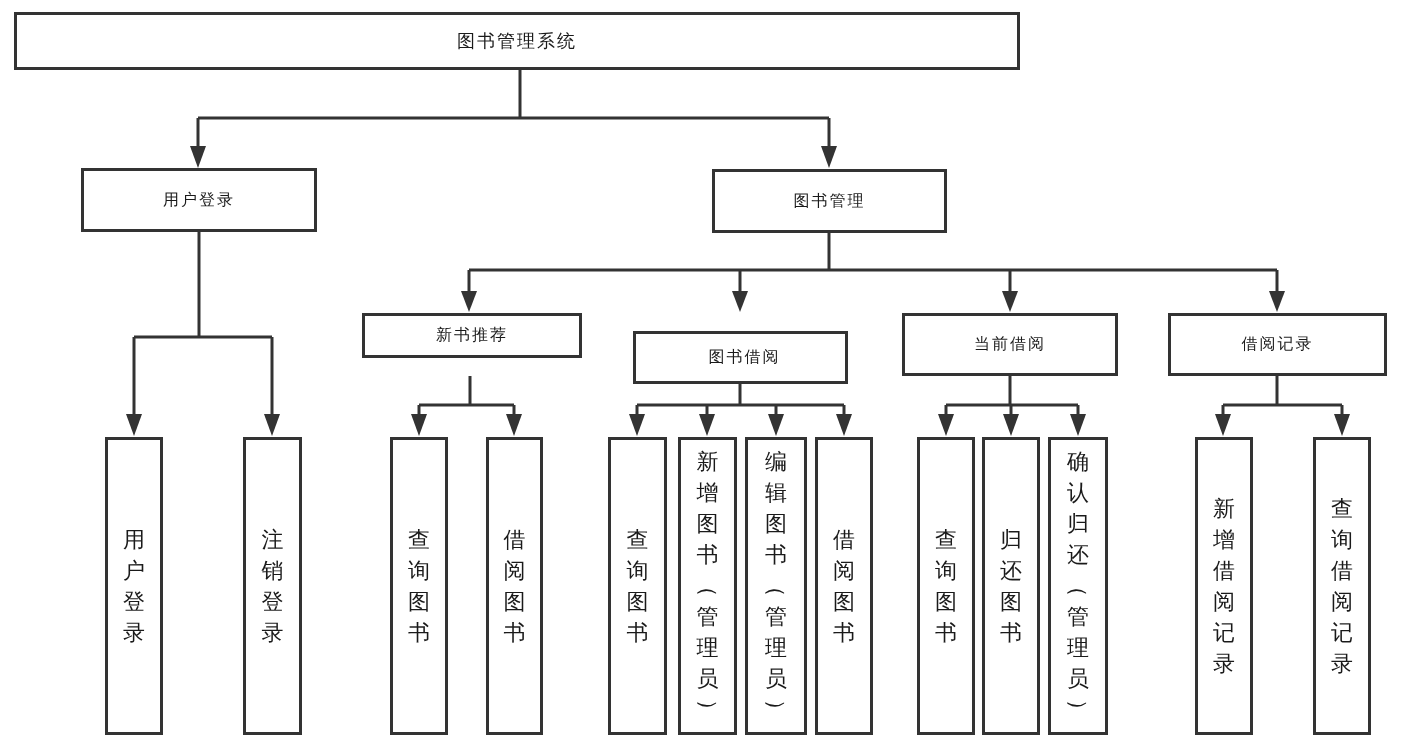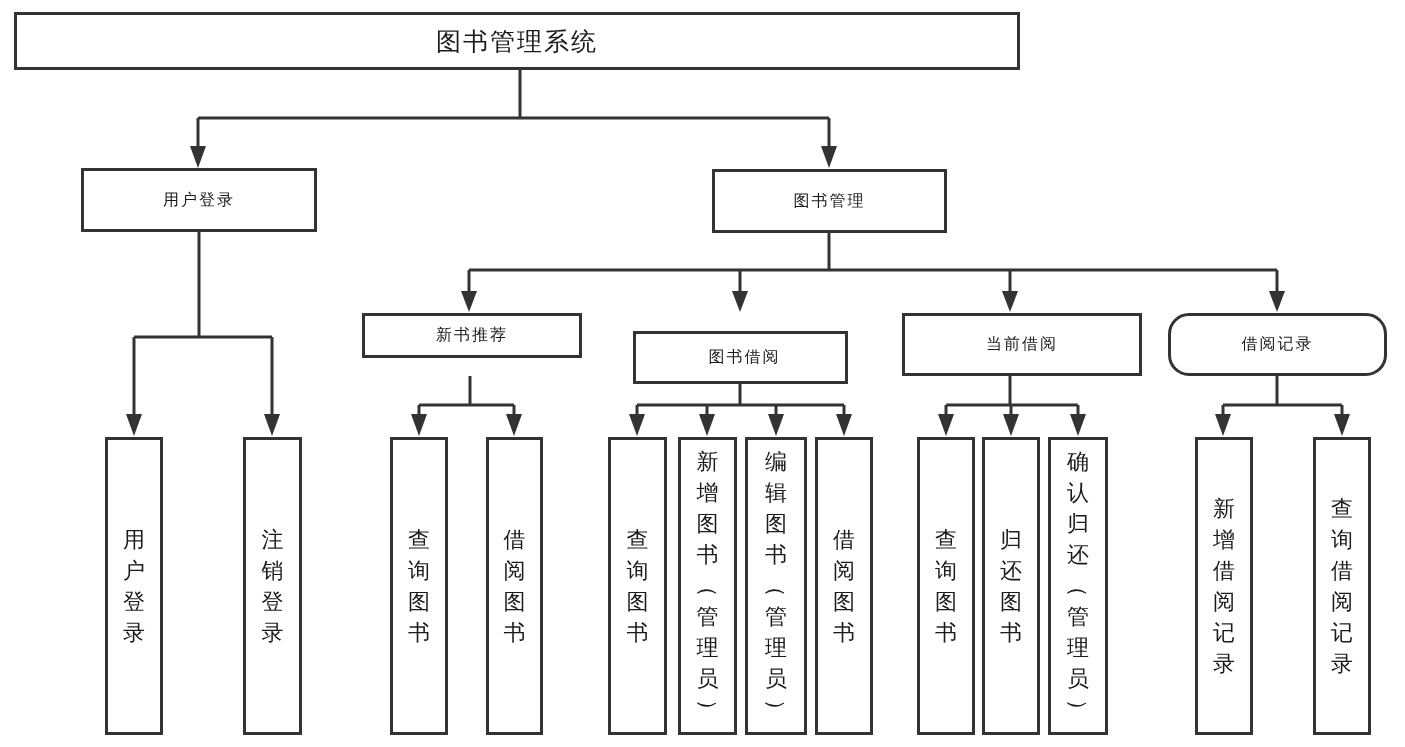--- a/index.html
+++ b/index.html
@@ -40,21 +40,21 @@
     display: flex;
     align-items: center;
     justify-content: center;
   }
   .hlabel {
     font-size: 16px;
     letter-spacing: 2px;
     white-space: nowrap;
   }
   .root-label {
-    font-size: 25px;
+    font-size: 18px;
     letter-spacing: 2px;
   }
   .vbox {
     top: 437px;
     height: 298px;
   }
   .vtext {
     display: flex;
     flex-direction: column;
     align-items: center;
@@ -170,24 +170,24 @@
   <div class="box" style="left:712px; top:169px; width:235px; height:64px;">
     <span class="hlabel">图书管理</span>
   </div>
 
   <div class="box" style="left:362px; top:313px; width:220px; height:45px;align-items:center;">
     <span class="hlabel">新书推荐</span>
   </div>
   <div class="box" style="left:633px; top:331px; width:215px; height:53px;padding-left:8px;">
     <span class="hlabel">图书借阅</span>
   </div>
-  <div class="box" style="left:902px; top:313px; width:240px; height:63px;">
+  <div class="box" style="left:902px; top:313px; width:216px; height:63px;">
     <span class="hlabel">当前借阅</span>
   </div>
-  <div class="box" style="left:1168px; top:313px; width:219px; height:63px;border-radius:21px;">
+  <div class="box" style="left:1168px; top:313px; width:219px; height:63px;">
     <span class="hlabel">借阅记录</span>
   </div>
 
   <div class="box vbox" style="left:105px; width:58px;">
     <div class="vtext">
         <span>用</span>
         <span>户</span>
         <span>登</span>
         <span>录</span>
       </div>

